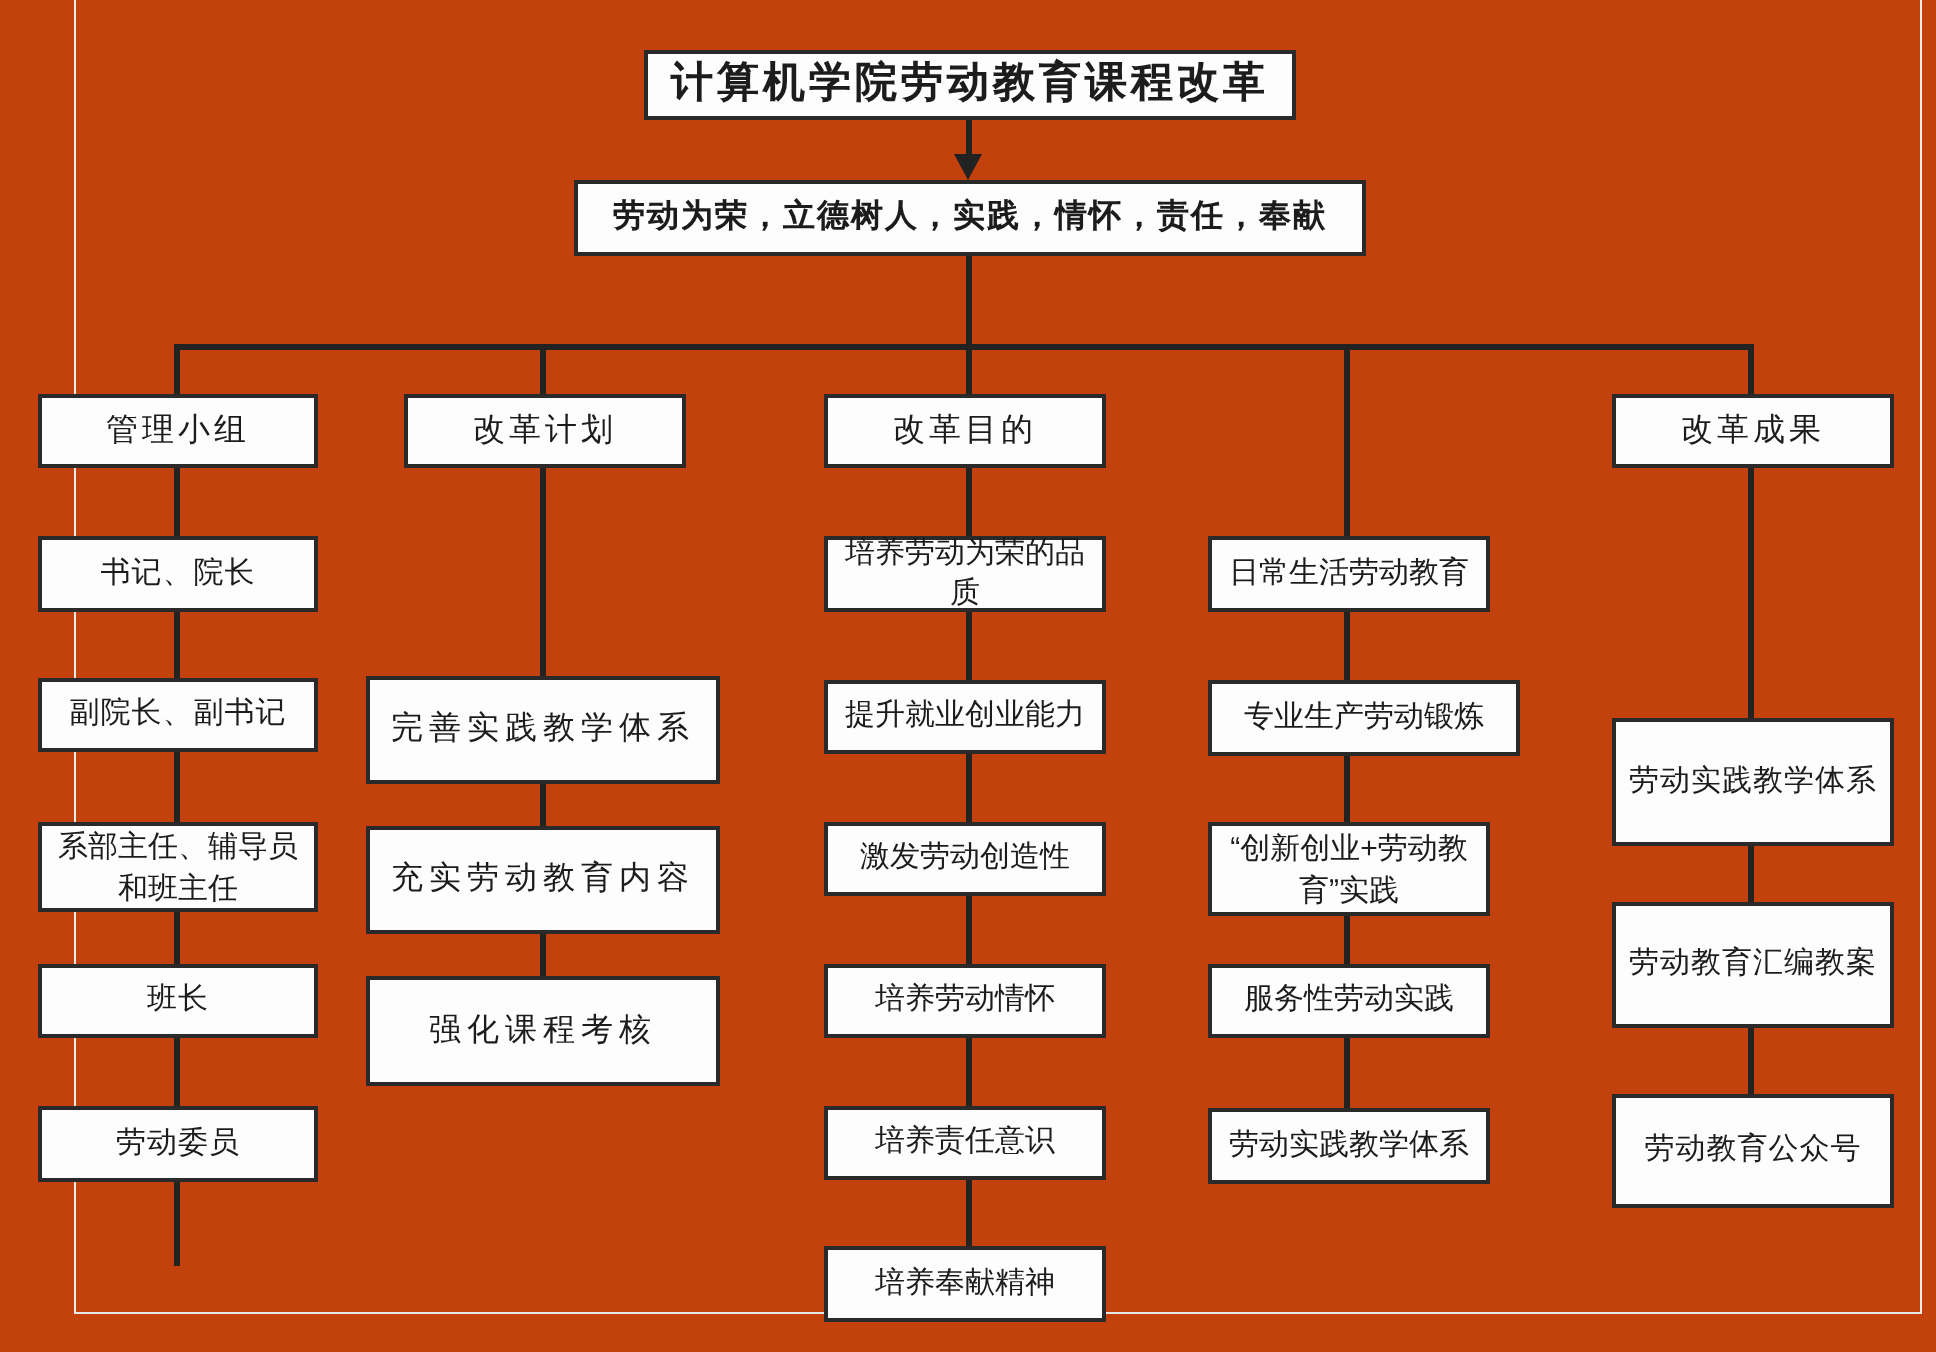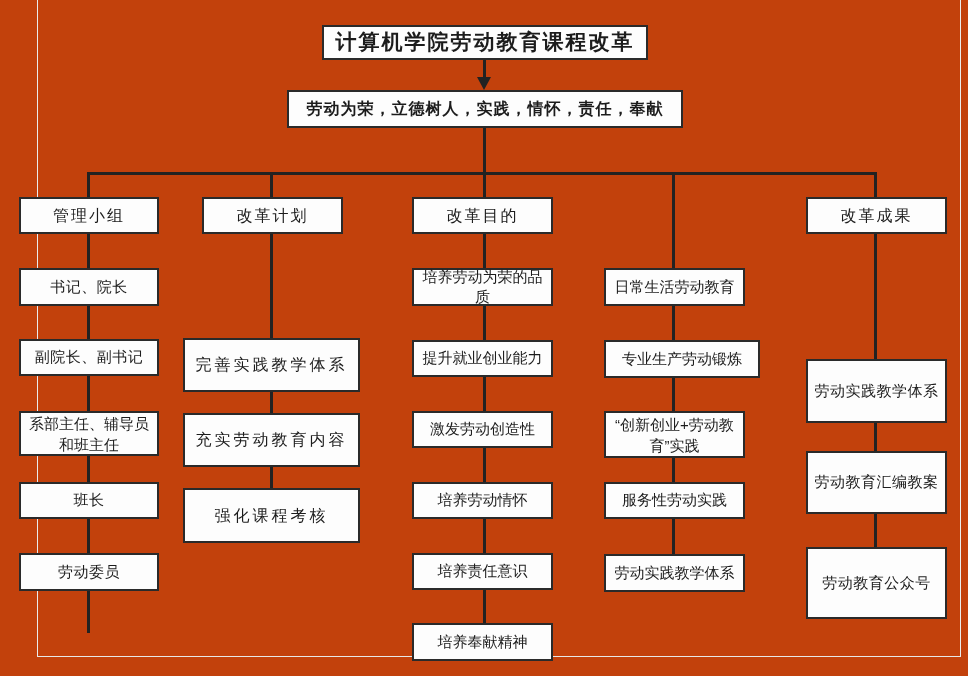--- a/index.html
+++ b/index.html
@@ -91,15 +91,15 @@
 
   <div class="box snug" style="left:604px;top:268px;width:141px;height:38px">日常生活劳动教育</div>
   <div class="box snug" style="left:604px;top:340px;width:156px;height:38px">专业生产劳动锻炼</div>
   <div class="box twoline" style="left:604px;top:411px;width:141px;height:47px">“创新创业+劳动教育”实践</div>
   <div class="box snug" style="left:604px;top:482px;width:141px;height:37px">服务性劳动实践</div>
   <div class="box snug" style="left:604px;top:554px;width:141px;height:38px">劳动实践教学体系</div>
 
   <div class="box hdr" style="left:806px;top:197px;width:141px;height:37px">改革成果</div>
   <div class="box" style="left:806px;top:359px;width:141px;height:64px">劳动实践教学体系</div>
   <div class="box" style="left:806px;top:451px;width:141px;height:63px">劳动教育汇编教案</div>
-  <div class="box" style="left:806px;top:547px;width:141px;height:72px">劳动教育公众号</div>
+  <div class="box" style="left:806px;top:547px;width:141px;height:57px">劳动教育公众号</div>
 
 </div>
 
 </body></html>

